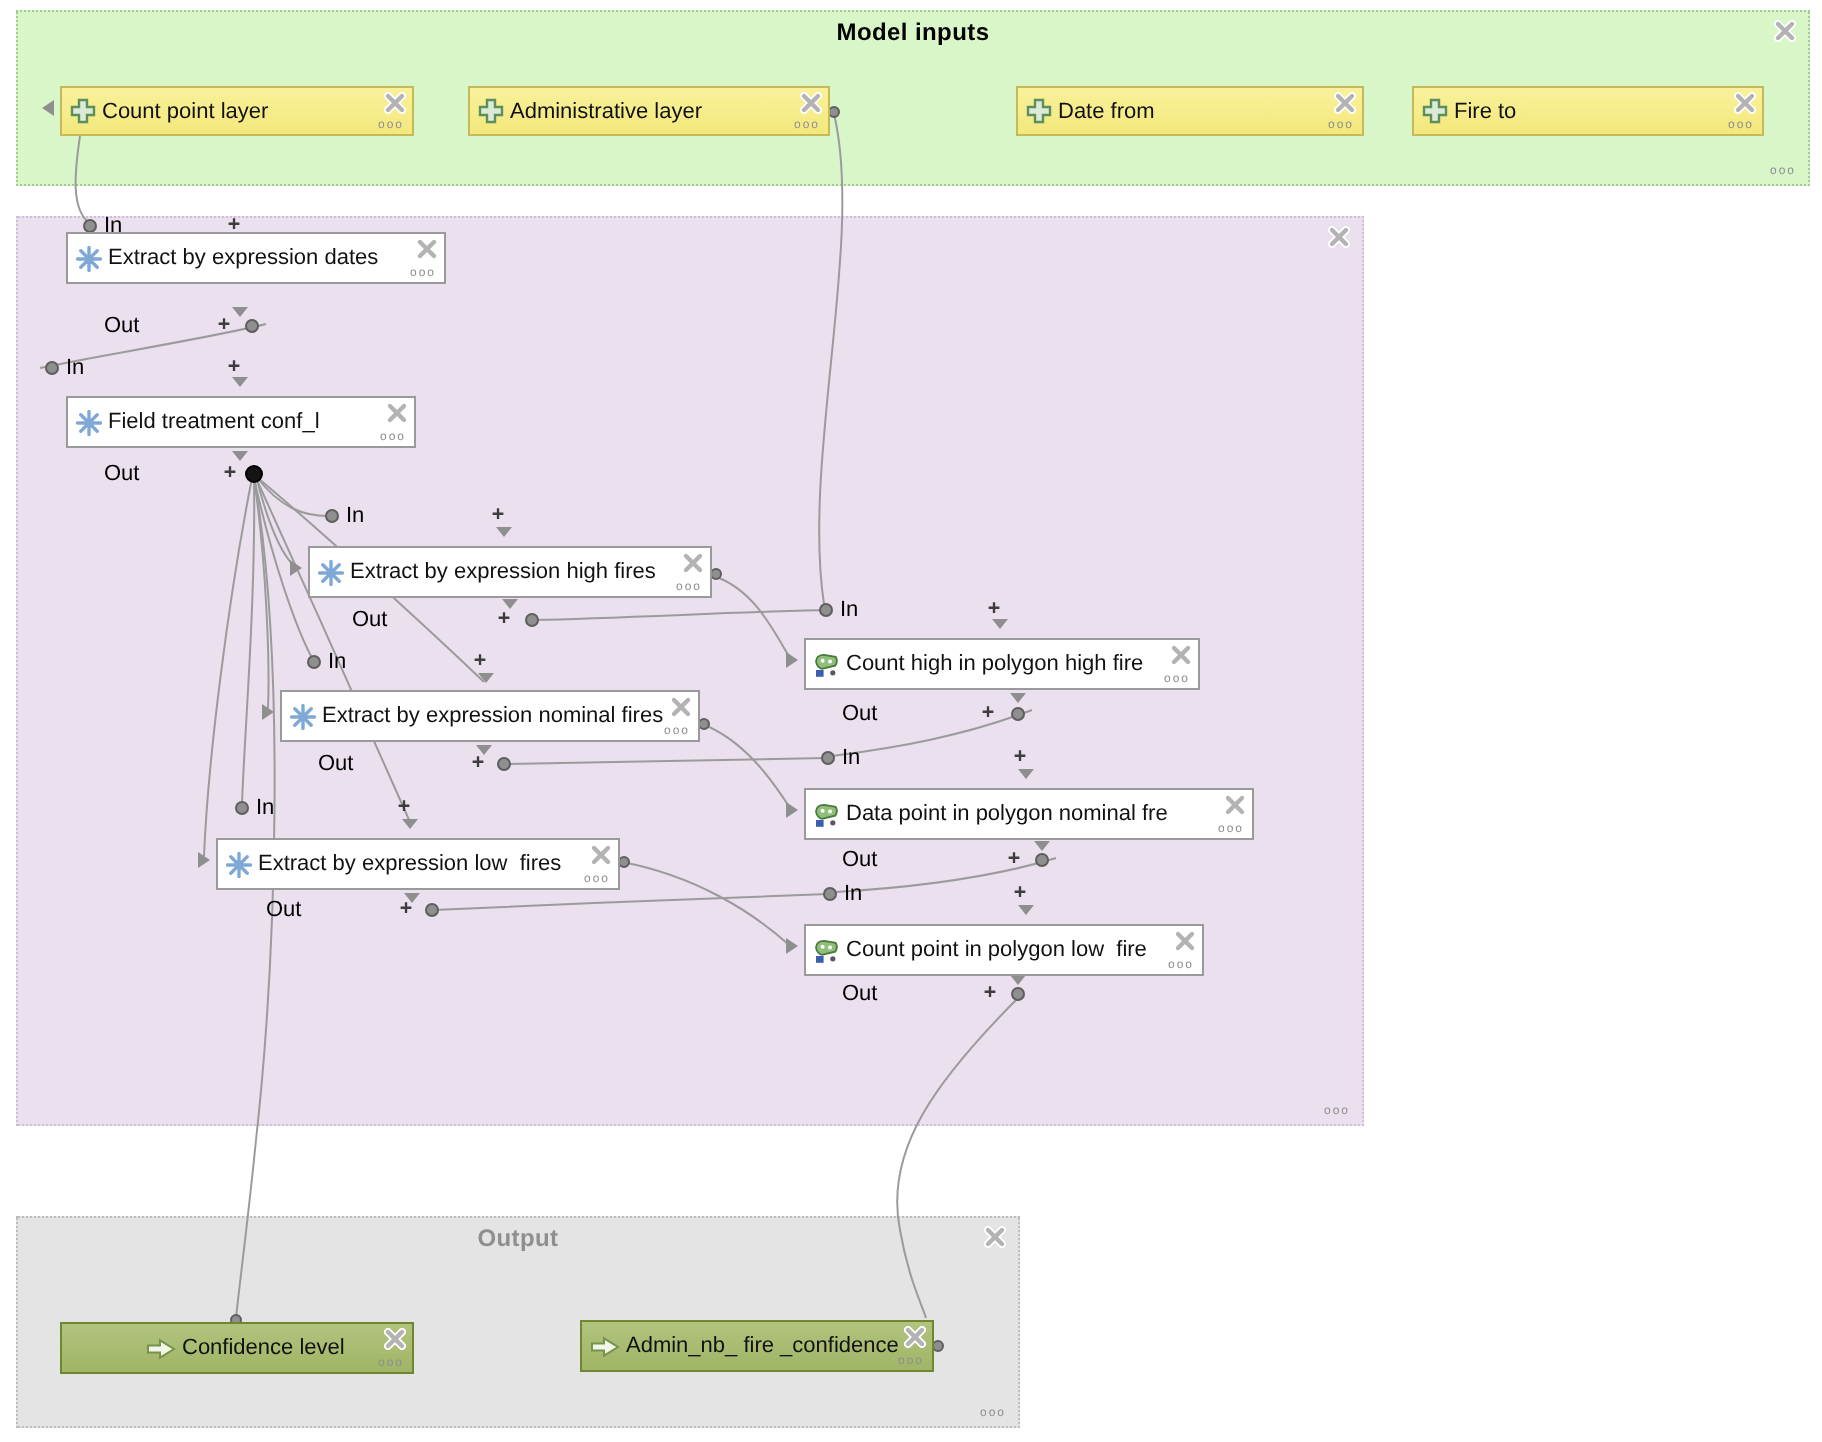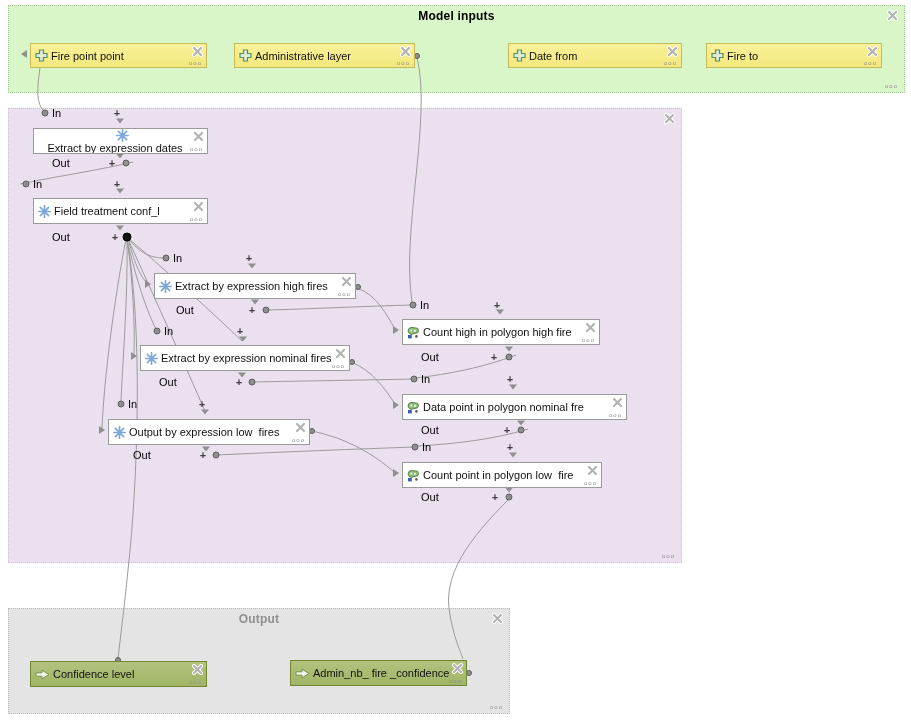--- a/index.html
+++ b/index.html
@@ -168,21 +168,21 @@
       <div class="dot small" style="left: 352px; top: 362px;"></div>
       <div class="dot small" style="left: 312px; top: 431px;"></div>
       <div class="dot small" style="left: 469px; top: 673px;"></div>
       <div class="dot small" style="left: 118px; top: 660px;"></div>
     </div>
   <div id="nodes-layer">
       <div class="node kind-input" style="left: 30px; top: 43px; width: 177px; height: 25px;">
         <span class="icon"><svg width="13" height="13" viewBox="0 0 13 13">
             <path d="M4.5,1 h4 v3.5 H12 v4 H8.5 V12 h-4 V8.5 H1 v-4 h3.5 z" fill="#dcead8" stroke="#5d8f5d" stroke-width="1.2"></path>
           </svg></span>
-        <span class="node-label">Fire point point</span>
+        <span class="node-label">Count point layer</span>
         <span class="xicon"><svg width="11" height="11" viewBox="0 0 11 11">
             <path d="M2,2 L9,9 M9,2 L2,9" stroke="#ffffff" stroke-width="4" stroke-linecap="round"></path>
             <path d="M2,2 L9,9 M9,2 L2,9" stroke="#b3b3b3" stroke-width="2.2" stroke-linecap="round"></path>
           </svg></span>
         <span class="ooo">ooo</span>
       </div>
       <div class="node kind-input" style="left: 234px; top: 43px; width: 181px; height: 25px;">
         <span class="icon"><svg width="13" height="13" viewBox="0 0 13 13">
             <path d="M4.5,1 h4 v3.5 H12 v4 H8.5 V12 h-4 V8.5 H1 v-4 h3.5 z" fill="#dcead8" stroke="#5d8f5d" stroke-width="1.2"></path>
           </svg></span>
@@ -208,21 +208,21 @@
         <span class="icon"><svg width="13" height="13" viewBox="0 0 13 13">
             <path d="M4.5,1 h4 v3.5 H12 v4 H8.5 V12 h-4 V8.5 H1 v-4 h3.5 z" fill="#dcead8" stroke="#5d8f5d" stroke-width="1.2"></path>
           </svg></span>
         <span class="node-label">Fire to</span>
         <span class="xicon"><svg width="11" height="11" viewBox="0 0 11 11">
             <path d="M2,2 L9,9 M9,2 L2,9" stroke="#ffffff" stroke-width="4" stroke-linecap="round"></path>
             <path d="M2,2 L9,9 M9,2 L2,9" stroke="#b3b3b3" stroke-width="2.2" stroke-linecap="round"></path>
           </svg></span>
         <span class="ooo">ooo</span>
       </div>
-      <div class="node kind-alg" style="left: 33px; top: 128px; width: 175px; height: 26px; flex-direction: column;">
+      <div class="node kind-alg" style="left: 33px; top: 116px; width: 190px; height: 26px;">
         <span class="icon"><svg width="13" height="13" viewBox="0 0 13 13">
             <g stroke="#7fa8d7" stroke-width="1.7" stroke-linecap="round">
               <path d="M6.5,0.8 V12.2 M0.8,6.5 H12.2 M2.4,2.4 L10.6,10.6 M10.6,2.4 L2.4,10.6"></path>
             </g>
             <circle cx="6.5" cy="6.5" r="1.7" fill="#7fa8d7"></circle>
           </svg></span>
         <span class="node-label">Extract by expression dates</span>
         <span class="xicon"><svg width="11" height="11" viewBox="0 0 11 11">
             <path d="M2,2 L9,9 M9,2 L2,9" stroke="#ffffff" stroke-width="4" stroke-linecap="round"></path>
             <path d="M2,2 L9,9 M9,2 L2,9" stroke="#b3b3b3" stroke-width="2.2" stroke-linecap="round"></path>
@@ -271,21 +271,21 @@
           </svg></span>
         <span class="ooo">ooo</span>
       </div>
       <div class="node kind-alg" style="left: 108px; top: 419px; width: 202px; height: 26px;">
         <span class="icon"><svg width="13" height="13" viewBox="0 0 13 13">
             <g stroke="#7fa8d7" stroke-width="1.7" stroke-linecap="round">
               <path d="M6.5,0.8 V12.2 M0.8,6.5 H12.2 M2.4,2.4 L10.6,10.6 M10.6,2.4 L2.4,10.6"></path>
             </g>
             <circle cx="6.5" cy="6.5" r="1.7" fill="#7fa8d7"></circle>
           </svg></span>
-        <span class="node-label">Output by expression low  fires</span>
+        <span class="node-label">Extract by expression low  fires</span>
         <span class="xicon"><svg width="11" height="11" viewBox="0 0 11 11">
             <path d="M2,2 L9,9 M9,2 L2,9" stroke="#ffffff" stroke-width="4" stroke-linecap="round"></path>
             <path d="M2,2 L9,9 M9,2 L2,9" stroke="#b3b3b3" stroke-width="2.2" stroke-linecap="round"></path>
           </svg></span>
         <span class="ooo">ooo</span>
       </div>
       <div class="node kind-count" style="left: 402px; top: 319px; width: 198px; height: 26px;">
         <span class="icon"><svg width="13" height="13" viewBox="0 0 13 13">
             <path d="M1,4.8 Q1.2,1.4 5,1.4 L10.8,2.4 Q12.2,4.6 10.6,6.8 L4,8.4 Q1.6,7.8 1,4.8 z" fill="#8fbf7a" stroke="#4a7a3a" stroke-width="0.9"></path>
             <circle cx="4.3" cy="4.4" r="1" fill="#ffffff"></circle>
@@ -323,21 +323,21 @@
             <rect x="1" y="9" width="3.8" height="3.4" fill="#3a5fae"></rect>
             <circle cx="9.4" cy="10.4" r="1.3" fill="#5a5a5a"></circle>
           </svg></span>
         <span class="node-label">Count point in polygon low  fire</span>
         <span class="xicon"><svg width="11" height="11" viewBox="0 0 11 11">
             <path d="M2,2 L9,9 M9,2 L2,9" stroke="#ffffff" stroke-width="4" stroke-linecap="round"></path>
             <path d="M2,2 L9,9 M9,2 L2,9" stroke="#b3b3b3" stroke-width="2.2" stroke-linecap="round"></path>
           </svg></span>
         <span class="ooo">ooo</span>
       </div>
-      <div class="node kind-output" style="left: 30px; top: 661px; width: 177px; height: 26px;">
+      <div class="node kind-output" style="left: 30px; top: 661px; width: 177px; height: 26px; padding-left: 38px;">
         <span class="icon"><svg width="15" height="13" viewBox="0 0 15 13">
             <path d="M1,4.8 h6 V2.2 L14,6.5 7,10.8 V8.2 H1 z" fill="#f2f6e8" stroke="#76934a" stroke-width="1"></path>
           </svg></span>
         <span class="node-label">Confidence level</span>
         <span class="xicon"><svg width="11" height="11" viewBox="0 0 11 11">
             <path d="M2,2 L9,9 M9,2 L2,9" stroke="#ffffff" stroke-width="4" stroke-linecap="round"></path>
             <path d="M2,2 L9,9 M9,2 L2,9" stroke="#b3b3b3" stroke-width="2.2" stroke-linecap="round"></path>
           </svg></span>
         <span class="ooo">ooo</span>
       </div>

